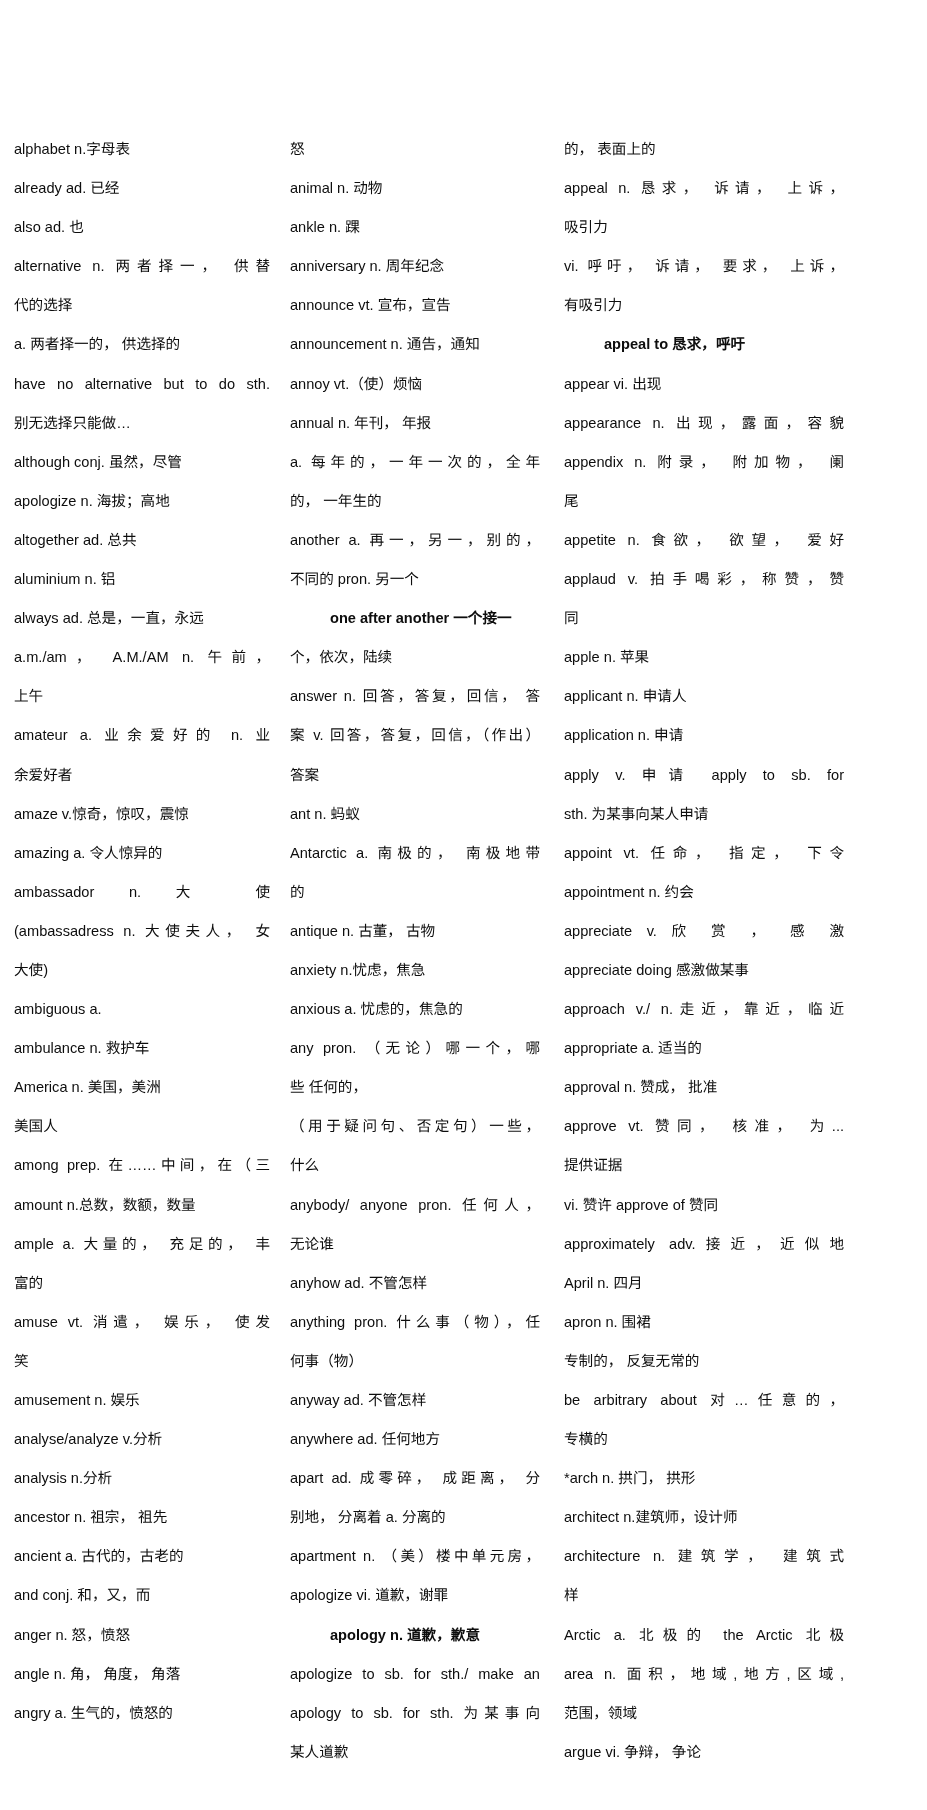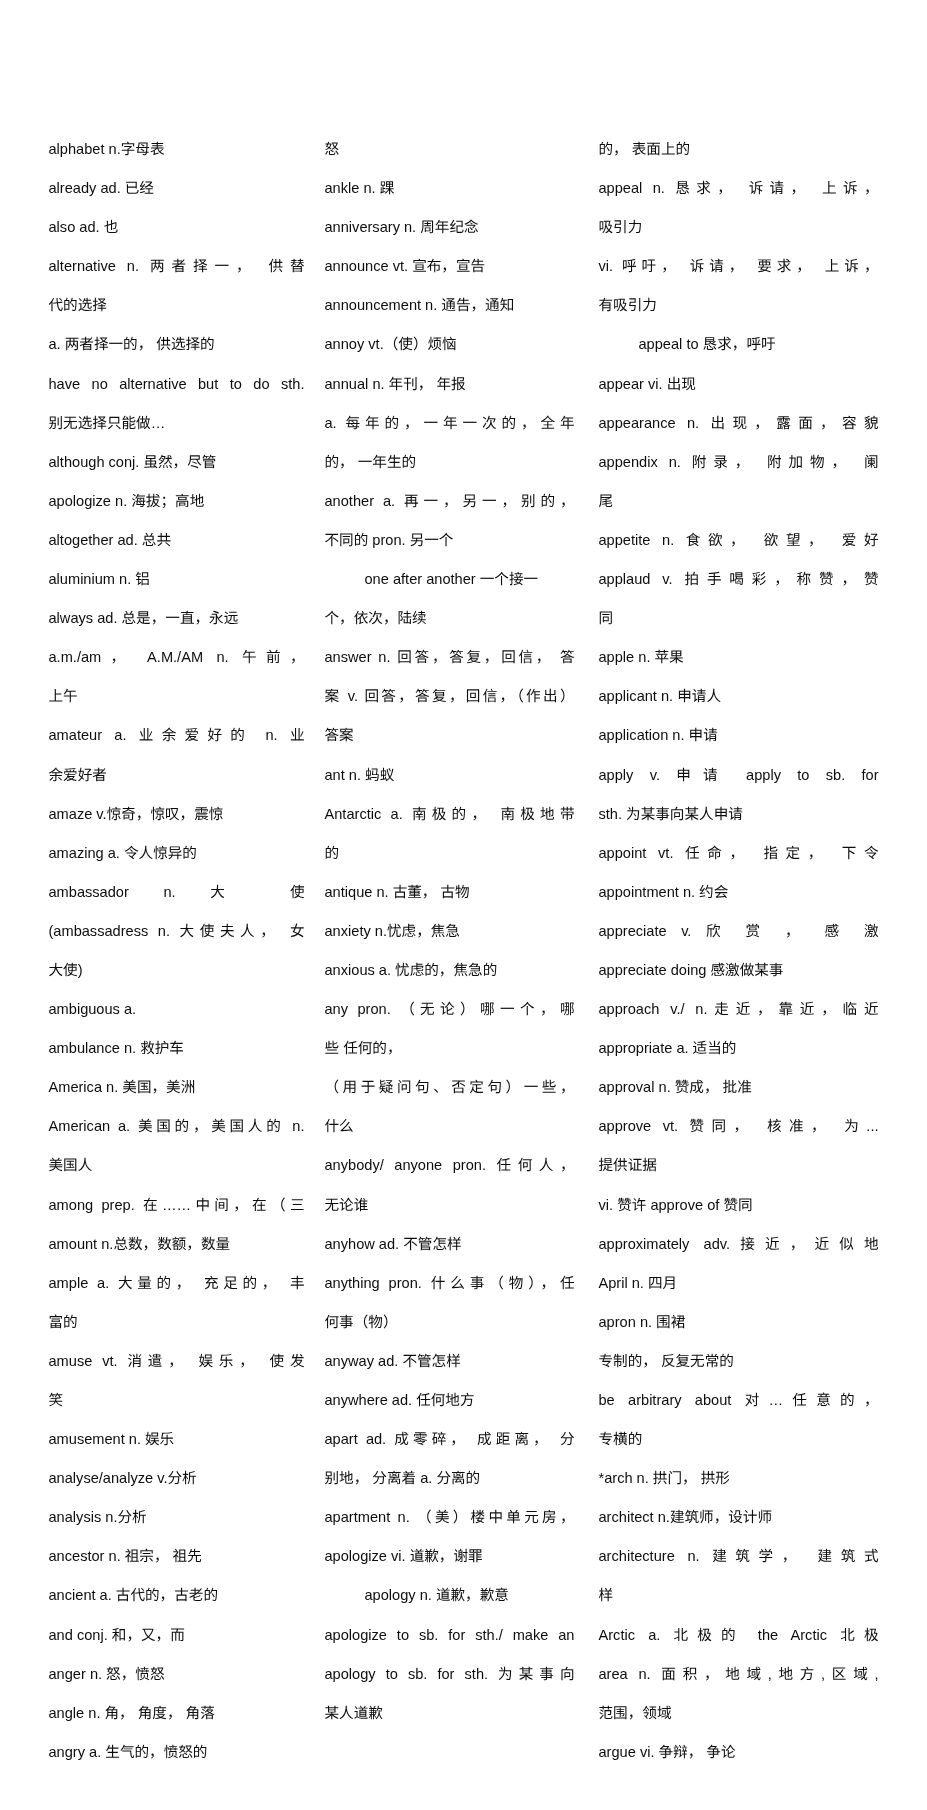--- a/index.html
+++ b/index.html
@@ -23,40 +23,40 @@
     width: 927px;
     height: 1810px;
     box-sizing: border-box;
     padding: 130px 14px 0 14px;
   }
   .columns {
     display: flex;
     flex-direction: row;
     align-items: flex-start;
     gap: 0;
-    justify-content: center;
   }
   .column {
     width: 270px;
     flex: 0 0 270px;
     box-sizing: border-box;
   }
   .column:nth-child(1) { padding-right: 14px; }
   .column:nth-child(2) { padding-right: 14px; padding-left: 6px; }
   .column:nth-child(3) { padding-left: 10px; width: 290px; flex: 0 0 290px; }
 
   .entry {
     font-size: 14.6px;
     line-height: 39.1px;
     white-space: nowrap;
     letter-spacing: 0;
     color: #0d0d0d;
   }
   .entry.indent {
     padding-left: 40px;
+    font-weight: bold;
   }
   .entry.justify {
     white-space: normal;
     text-align: justify;
     text-align-last: justify;
     word-spacing: 0;
   }
 </style>
 </head>
 <body>
@@ -83,40 +83,40 @@
         <div class="entry justify">amateur a.  业余爱好的    n.  业</div>
         <div class="entry">余爱好者</div>
         <div class="entry">amaze v.惊奇，惊叹，震惊</div>
         <div class="entry">amazing a.  令人惊异的</div>
         <div class="entry justify">ambassador         n.        大    使</div>
         <div class="entry justify">(ambassadress n.  大使夫人，   女</div>
         <div class="entry">大使)</div>
         <div class="entry">ambiguous a.</div>
         <div class="entry">ambulance n.  救护车</div>
         <div class="entry">America n.  美国，美洲</div>
-        <div class="entry justify">American a.  美国的，美国人的 n.</div>
         <div class="entry">美国人</div>
         <div class="entry justify">among prep.  在……中间，在（三</div>
         <div class="entry">amount    n.总数，数额，数量</div>
         <div class="entry justify">ample a.  大量的，   充足的，   丰</div>
         <div class="entry">富的</div>
         <div class="entry justify">amuse vt.  消遣，   娱乐，   使发</div>
         <div class="entry">笑</div>
         <div class="entry">amusement n.  娱乐</div>
         <div class="entry">analyse/analyze v.分析</div>
         <div class="entry">analysis n.分析</div>
         <div class="entry">ancestor n.  祖宗，   祖先</div>
         <div class="entry">ancient a.  古代的，古老的</div>
         <div class="entry">and conj.  和，又，而</div>
         <div class="entry">anger n.  怒，愤怒</div>
         <div class="entry">angle n.  角，   角度，   角落</div>
         <div class="entry">angry a.  生气的，愤怒的</div>
       </div>
     <div class="column">
         <div class="entry">怒</div>
+        <div class="entry">animal n.  动物</div>
         <div class="entry">ankle n.  踝</div>
         <div class="entry">anniversary n.  周年纪念</div>
         <div class="entry">announce vt.  宣布，宣告</div>
         <div class="entry">announcement n.  通告，通知</div>
         <div class="entry">annoy vt.（使）烦恼</div>
         <div class="entry">annual n.  年刊，   年报</div>
         <div class="entry justify">a.  每年的，一年一次的，全年</div>
         <div class="entry">的，   一年生的</div>
         <div class="entry justify">another a.  再一，另一，别的，</div>
         <div class="entry">不同的  pron.  另一个</div>

